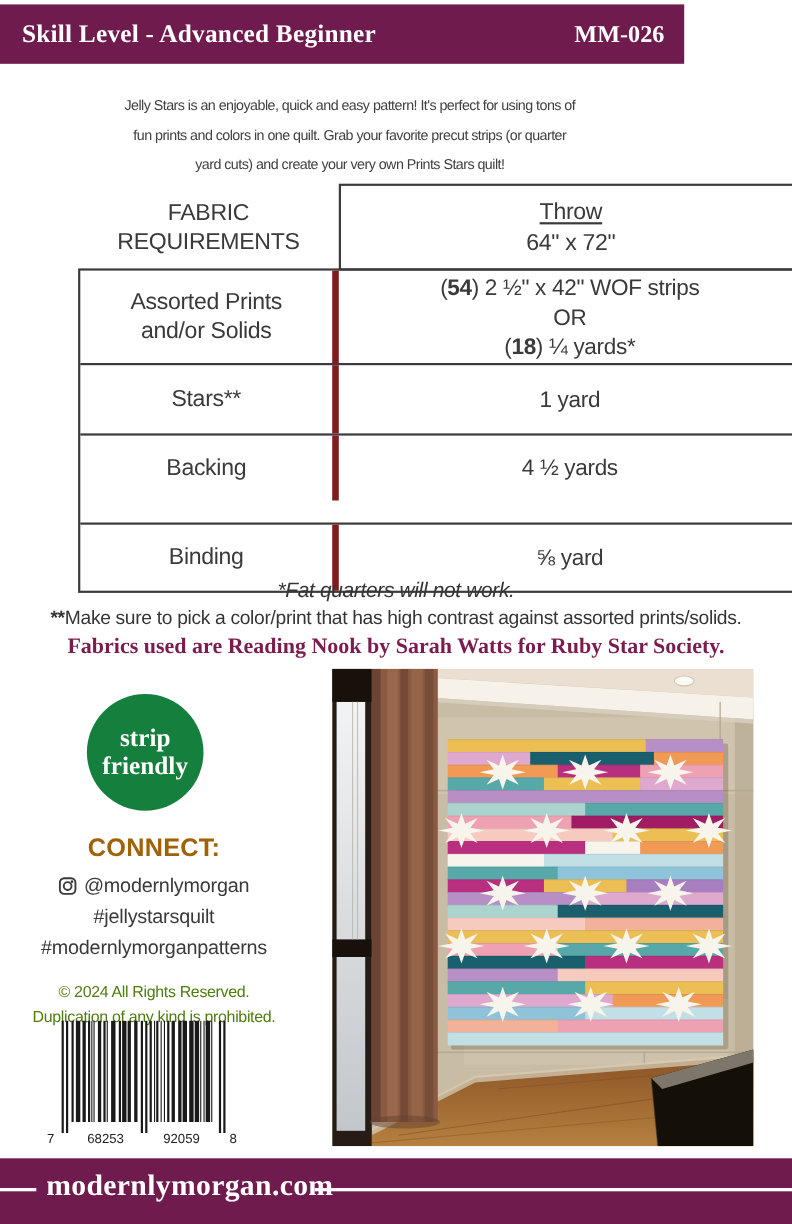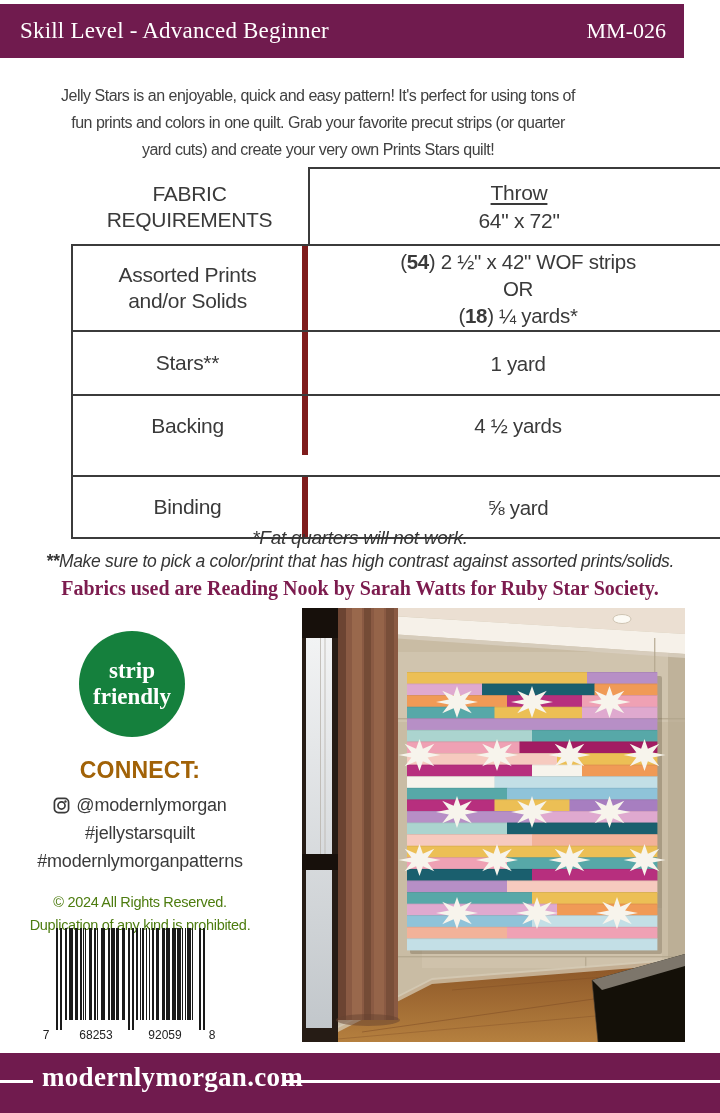--- a/index.html
+++ b/index.html
@@ -1,29 +1,29 @@
 <!DOCTYPE html>
 <html><head>
 <meta charset="utf-8">
 <style>
   html,body{margin:0;padding:0;background:#e8e8e8;}
   .page{position:relative;width:720px;height:1113px;background:#ffffff;overflow:hidden;
         font-family:"Liberation Sans","DejaVu Sans",sans-serif;color:#3a3a3a;margin:0 auto;}
 
   
-  .topbar{position:absolute;left:0;top:4px;width:684px;height:54px;background:#701b4e;
+  .topbar{position:absolute;left:0;top:4px;width:622px;height:54px;background:#701b4e;
           display:flex;align-items:center;justify-content:space-between;box-sizing:border-box;
           padding:0 18px 0 20px;color:#fff;
-          font-family:"Liberation Serif","DejaVu Serif",serif;font-weight:normal;}
+          font-family:"Liberation Serif","DejaVu Serif",serif;font-weight:bold;}
   .skill{font-size:23px;letter-spacing:.2px;}
   .pid{font-size:22px;}
 
   
   .intro{position:absolute;top:82px;left:0;width:636px;text-align:center;
-         font-size:16px;line-height:27px;letter-spacing:-.5px;color:#414141;}
+         font-size:13px;line-height:27px;letter-spacing:-.5px;color:#414141;}
   .intro div{white-space:nowrap;}
 
   
   .reqtable{position:absolute;left:31px;top:167px;width:659px;padding-left:40px;}
   .thead{display:flex;height:79px;}
   .hleft{width:237px;display:flex;flex-direction:column;justify-content:center;
          text-align:center;font-size:21px;line-height:26px;letter-spacing:-.3px;}
   .hright{flex:1;border:2px solid #3b3b3b;box-sizing:border-box;display:flex;flex-direction:column;
           justify-content:center;text-align:center;font-size:21px;line-height:28px;letter-spacing:-.3px;}
   .throw{text-decoration:underline;text-underline-offset:3px;}
@@ -33,21 +33,21 @@
   .tleft{width:235px;border-right:6px solid #7f1d1d;box-sizing:border-box;display:flex;flex-direction:column;
          justify-content:center;text-align:center;font-size:21px;line-height:26px;letter-spacing:-.3px;}
   .tright{flex:1;display:flex;flex-direction:column;justify-content:center;text-align:center;
           font-size:20.5px;line-height:27px;letter-spacing:-.3px;white-space:nowrap;}
   .r0{height:84px;}.r1{height:62px;}.r2{height:59px;}.r3{height:60px;margin-top:20px;}
   .bnum{font-weight:bold;}
 
   
   .note1{position:absolute;top:527px;left:0;width:720px;text-align:center;font-style:italic;
          font-size:19px;letter-spacing:-.3px;color:#353535;white-space:nowrap;}
-  .note2{position:absolute;top:551px;left:0;width:720px;text-align:center;font-style:italic;
+  .note2{position:absolute;top:551px;left:0;width:720px;text-align:center;
          font-size:17.5px;letter-spacing:-.3px;color:#353535;white-space:nowrap;}
   .note2 .stars{font-weight:bold;}
   .credit{position:absolute;top:577px;left:0;width:720px;text-align:center;
           font-family:"Liberation Serif","DejaVu Serif",serif;font-weight:bold;
           font-size:20px;color:#7c1b4e;white-space:nowrap;}
 
   
   .badge{position:absolute;left:79px;top:631px;width:106px;height:106px;border-radius:50%;
          background:#15803d;color:#fff;display:flex;flex-direction:column;align-items:center;
          justify-content:center;text-align:center;

